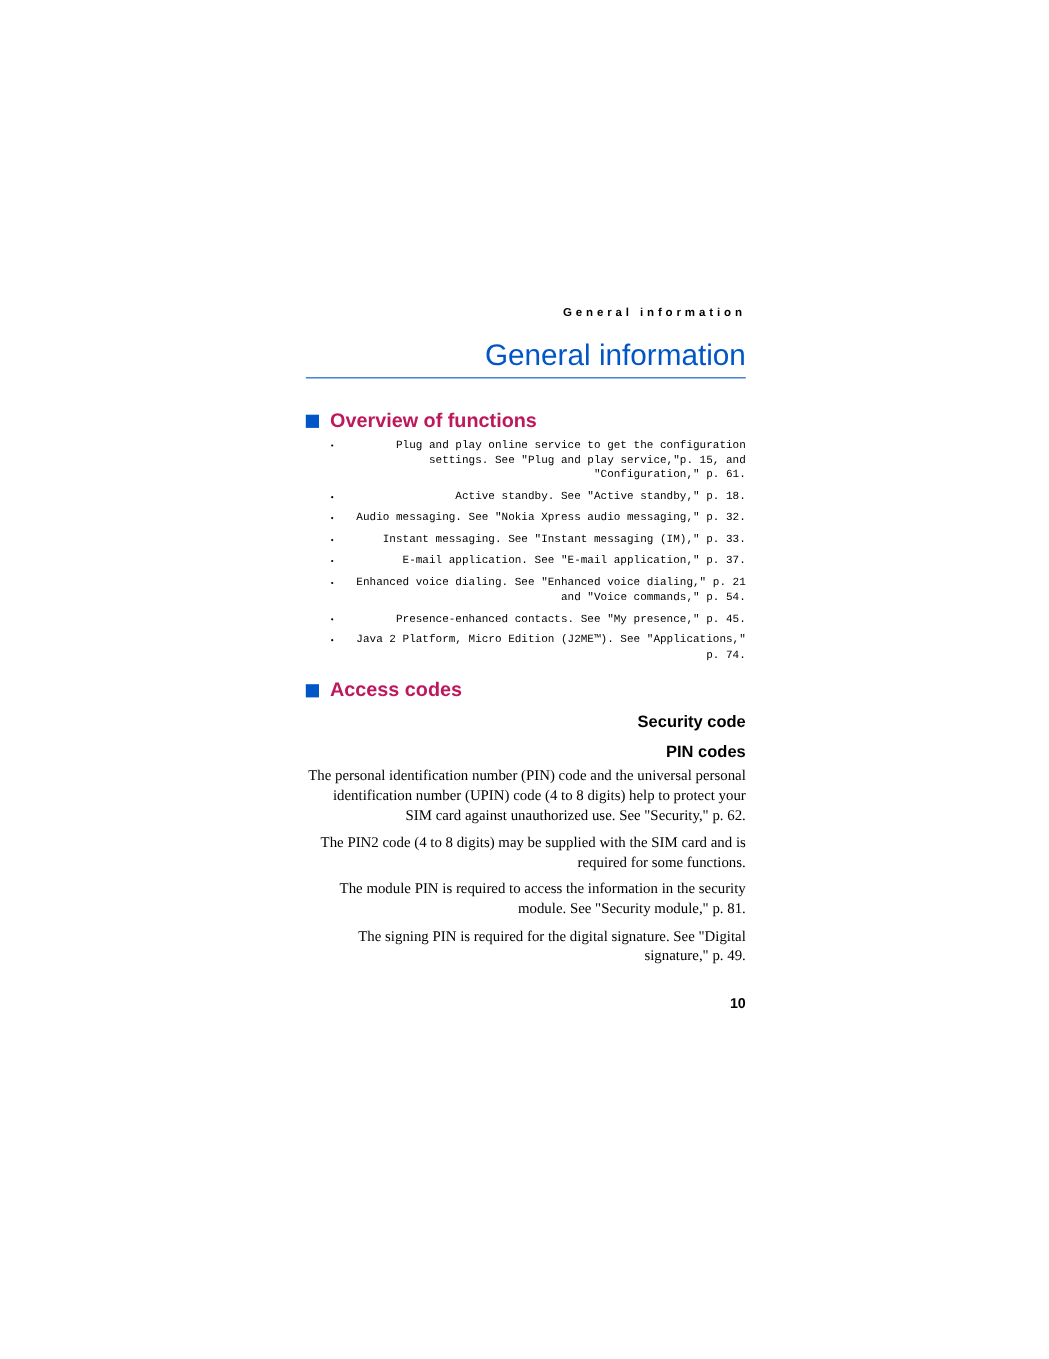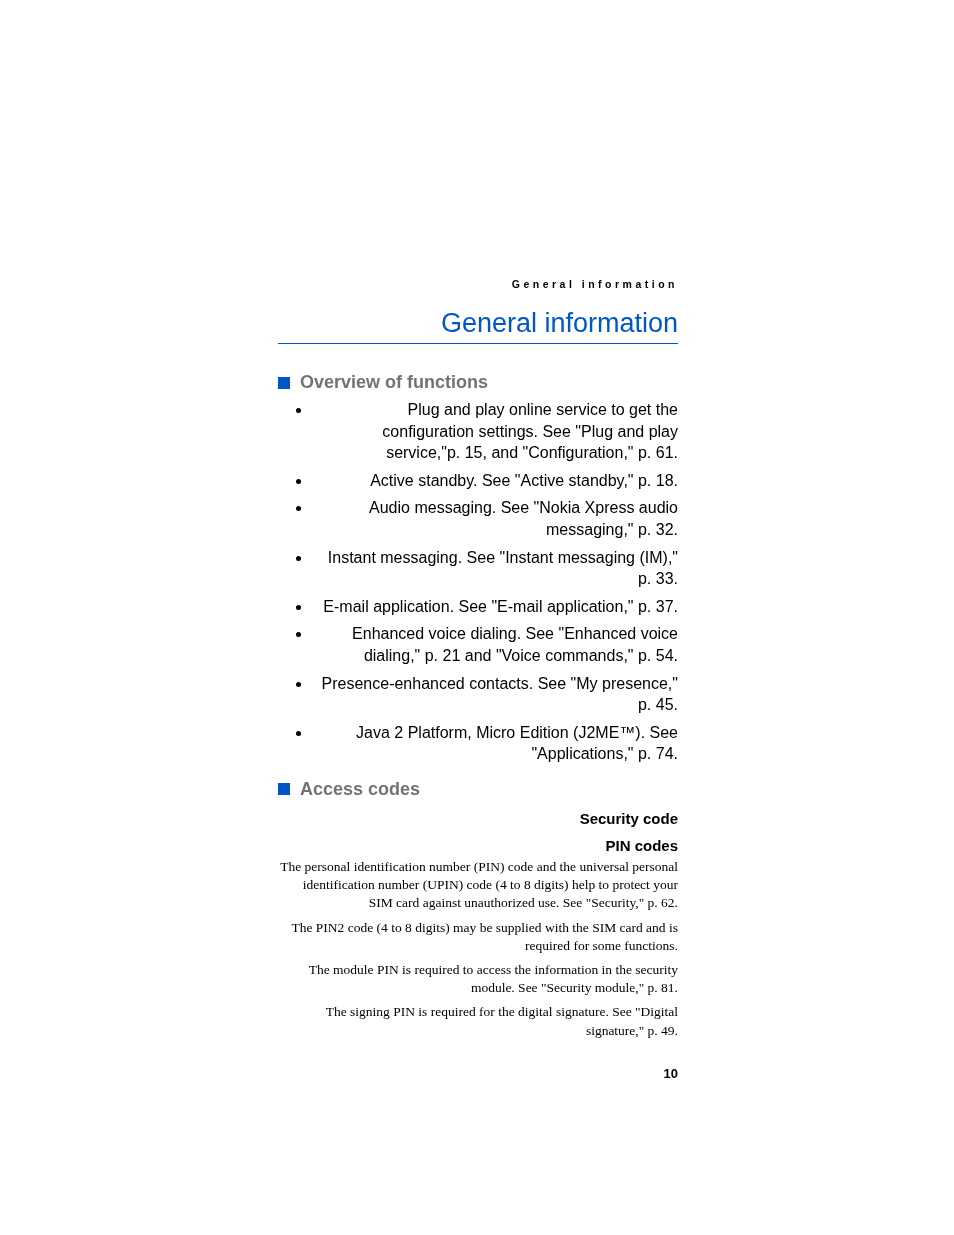--- a/index.html
+++ b/index.html
@@ -30,21 +30,21 @@
     font-size: 27px;
     font-weight: normal;
     color: #0056c7;
     border-bottom: 1.5px solid #0056c7;
     padding-bottom: 4px;
     margin-bottom: 28px;
   }
   .section-title {
     font-family: Arial, Helvetica, sans-serif;
     font-size: 18px;
-    color: #737373;
+    color: #be185d;
     font-weight: bold;
     margin-top: 14px;
     margin-bottom: 6px;
     display: flex;
     align-items: center;
     gap: 10px;
   }
   .square-bullet {
     display: inline-block;
     width: 12px;
@@ -62,22 +62,22 @@
     font-family: Georgia, 'Times New Roman', serif;
     font-size: 13.5px;
     line-height: 1.35;
     margin: 0 0 6px 0;
   }
   ul.bullets {
     margin: 4px 0 10px 0;
     padding-left: 34px;
   }
   ul.bullets li {
-    font-family: Liberation Sans, sans-serif;
-    font-size: 16px;
+    font-family: Liberation Mono, monospace;
+    font-size: 10px;
     line-height: 1.35;
     margin-bottom: 6px;
     padding-left: 4px;
   }
   .page-number {
     font-family: Arial, Helvetica, sans-serif;
     font-weight: bold;
     font-size: 13px;
     margin-top: 26px;
   }

